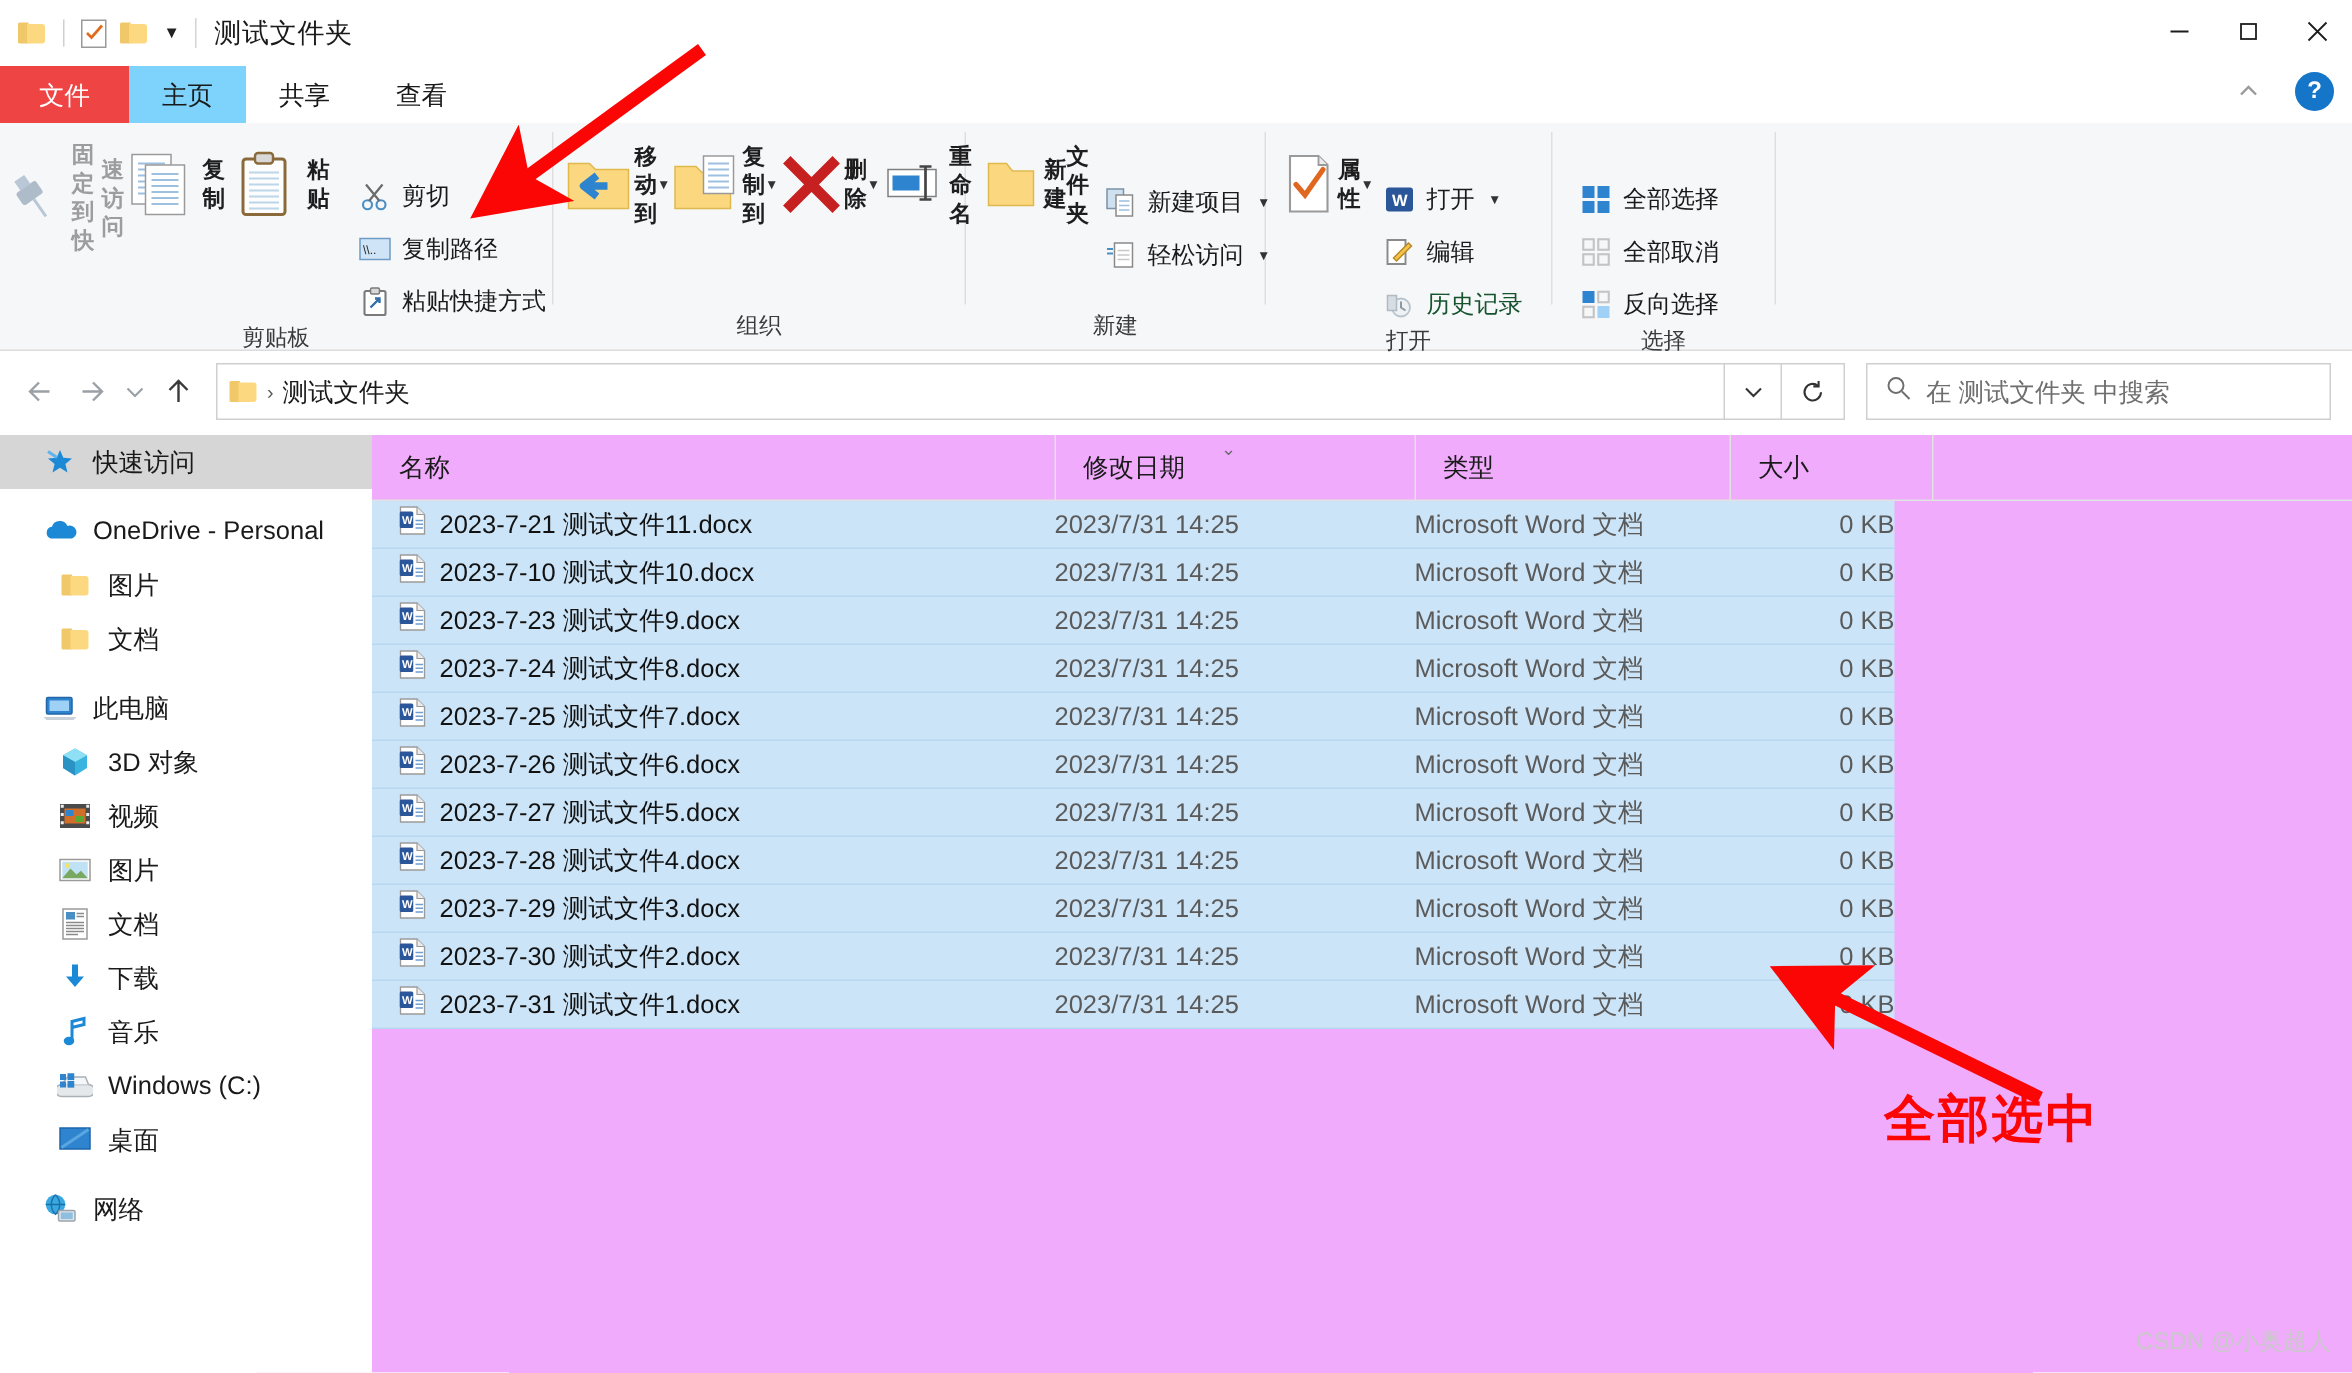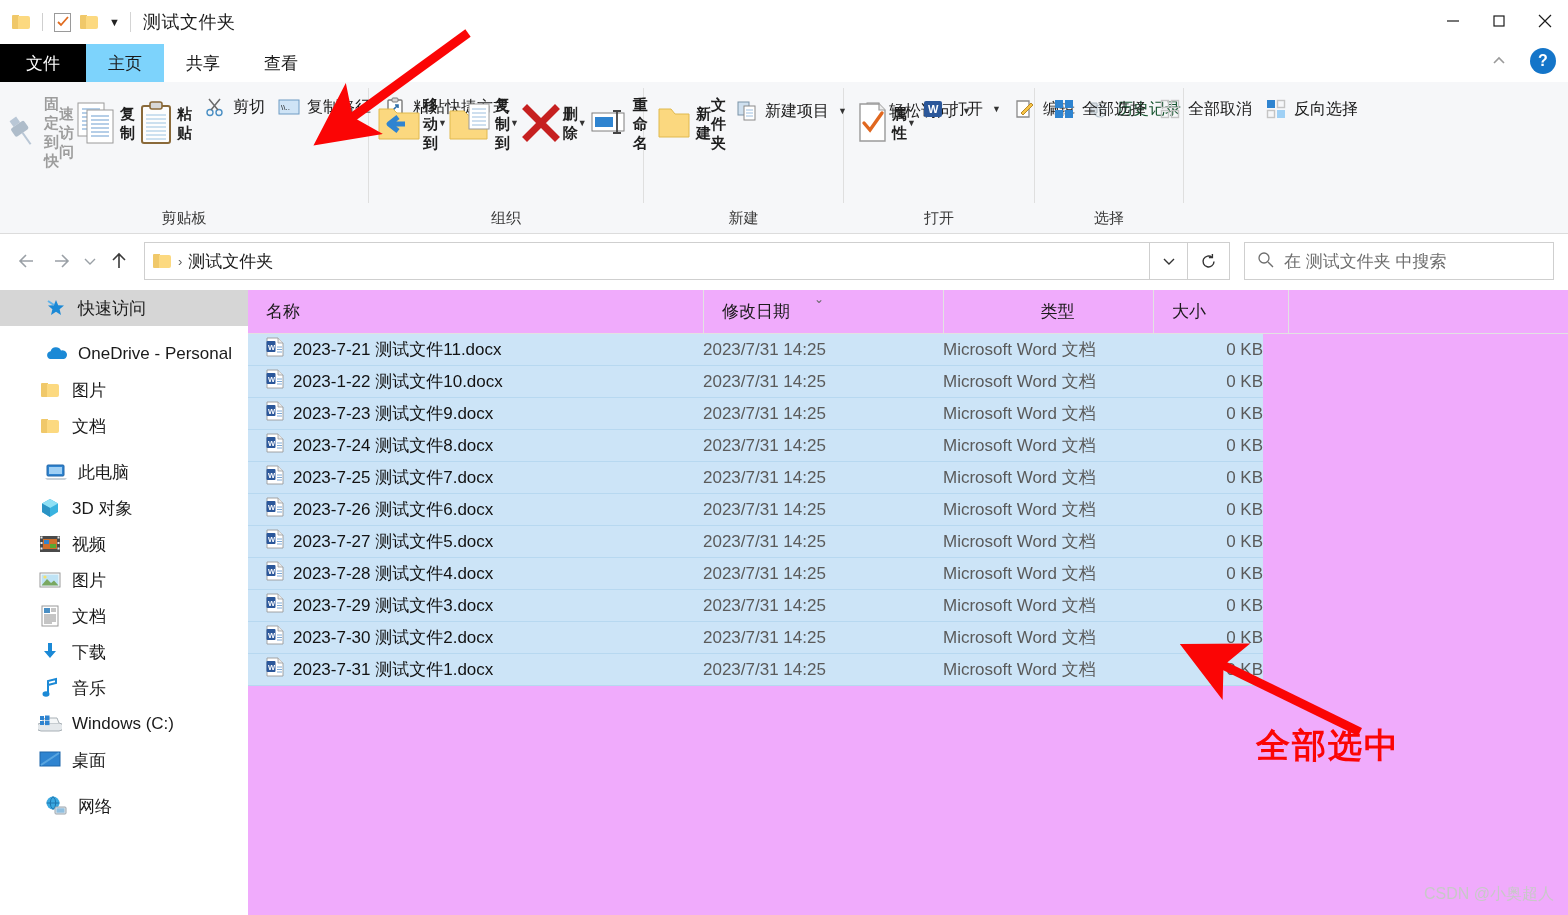--- a/index.html
+++ b/index.html
@@ -49,21 +49,21 @@
 
   
   .tabstrip {
     position: absolute; left: 0; top: 44px; width: 1568px; height: 38px;
     background: #ffffff; display: flex; align-items: flex-end;
   }
   .tab {
     height: 38px; display: flex; align-items: center; justify-content: center;
     padding: 0 22px; font-size: 17px; color: #1a1a1a; position: relative;
   }
-  .tab.file { background: #000000; color: #ffffff; padding: 0 26px; }
+  .tab.file { background: #ef4444; color: #ffffff; padding: 0 26px; }
   .tab.active { background: #7dd3fc; }
   .ribbon-toggle {
     position: absolute; right: 56px; top: 48px; width: 26px; height: 26px;
     display: flex; align-items: center; justify-content: center; color: #9a9a9a;
   }
   .help-btn {
     position: absolute; right: 12px; top: 48px; width: 26px; height: 26px;
     border-radius: 50%; background: #1475c9; color: #fff; font-size: 16px;
     display: flex; align-items: center; justify-content: center; font-weight: bold;
   }
@@ -83,21 +83,21 @@
 
   .bigbtn {
     width: 72px; display: flex; flex-direction: row; align-items: center;
     text-align: center; padding-top: 4px; font-weight: bold;
   }
   .bigbtn .glyph { height: 58px; display: flex; align-items: center; justify-content: center; }
   .bigbtn .lbl { font-size: 15px; color: #1e1e1e; line-height: 19px; }
   .bigbtn.disabled .lbl { color: #9d9d9d; }
   .bigbtn .drop { font-size: 9px; color: #333; line-height: 7px; margin-top: 1px; }
 
-  .smallcol { display: flex; flex-direction: row; justify-content: flex-start; gap: 5px; padding-top: 2px; }
+  .smallcol { display: flex; flex-direction: column; justify-content: flex-start; gap: 5px; padding-top: 2px; margin-top: 24px; }
   .smallbtn { display: flex; align-items: center; gap: 7px; height: 30px; padding: 0 4px; }
   .smallbtn .slbl { font-size: 16px; color: #1a1a1a; white-space: nowrap; }
   .smallbtn.disabled .slbl { color: #14532d; }
   .smallbtn .caret { font-size: 9px; color: #333; margin-left: 2px; }
   .sglyph { width: 22px; height: 22px; display: flex; align-items: center; justify-content: center; flex: none;}
 
   
   .addrbar {
     position: absolute; left: 0; top: 235px; width: 1568px; height: 52px; background: #fff;
     display: flex; align-items: center;
@@ -124,32 +124,32 @@
   .sidebar {
     position: absolute; left: 0; top: 290px; width: 248px; height: 625px;
     background: #ffffff; overflow: hidden;
   }
   .navitem {
     display: flex; align-items: center; gap: 10px; height: 36px; font-size: 17px; color: #1a1a1a;
     white-space: nowrap;
   }
   .navitem.selected { background: #d6d6d6; }
   .navitem .nico { width: 24px; height: 24px; display: flex; align-items: center; justify-content: center; flex: none; }
-  .lvl0 { padding-left: 44px; }
+  .lvl0 { padding-left: 28px; }
   .lvl1 { padding-left: 38px; }
   .navgap { height: 10px; }
 
   
   .listarea { position: absolute; left: 248px; top: 290px; width: 1320px; height: 625px; background: #f0abfc; }
   .colhead { display: flex; height: 44px; align-items: center; border-bottom: 1px solid #e2e2e2; position: relative; }
   .col { font-size: 17px; color: #1a1a1a; padding-left: 18px; position: relative; height: 44px; display: flex; align-items: center; }
   .col + .col { border-left: 1px solid #e2e2e2; }
   .col.c-name { width: 455px; }
   .col.c-date { width: 240px; }
-  .col.c-type { width: 210px; justify-content: center; }
+  .col.c-type { width: 210px; }
   .col.c-size { width: 135px; }
   .col.c-tail { flex: 1; border-left: 1px solid #e2e2e2; }
   .sortmark { position: absolute; left: 110px; top: 2px; font-size: 12px; color: #6b6b6b; }
 
   .row {
     display: flex; align-items: center; height: 32px; font-size: 17px;
     background: #cce4f7; border-bottom: 1px solid #b7d8f0;
     width: 1015px;
   }
   .row .cell { height: 32px; display: flex; align-items: center; }
@@ -747,21 +747,21 @@
           <div class="cell name">
             <span><svg class="wordico" viewBox="0 0 18 20">
                 <path d="M1 1 H12 L17 6 V19 H1 Z" fill="#fff" stroke="#9a9a9a" stroke-width="0.9"></path>
                 <path d="M12 1 V6 H17" fill="#eaeaea" stroke="#9a9a9a" stroke-width="0.8"></path>
                 <rect x="0.5" y="4" width="9" height="11" rx="1" fill="#2b579a"></rect>
                 <text x="2" y="12.6" font-size="7.5" fill="#fff" font-weight="bold" font-family="'Liberation Sans',sans-serif">W</text>
                 <g stroke="#6f9fd0" stroke-width="0.9">
                   <path d="M11 10 H16 M11 12.5 H16 M11 15 H16"></path>
                 </g>
               </svg></span>
-            <span>2023-1-22 测试文件10.docx</span>
+            <span>2023-7-10 测试文件10.docx</span>
           </div>
           <div class="cell date">
             <span>2023/7/31 14:25</span>
           </div>
           <div class="cell type">
             <span>Microsoft Word 文档</span>
           </div>
           <div class="cell size">
             <span>0 KB</span>
           </div>

